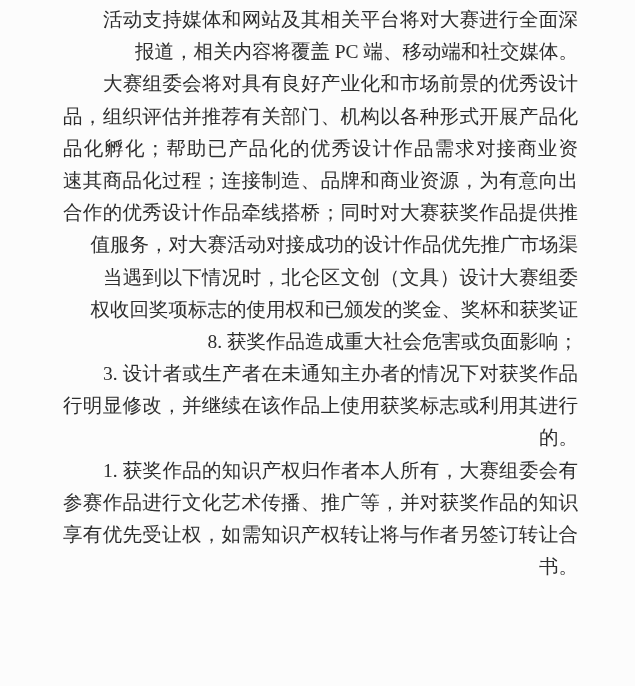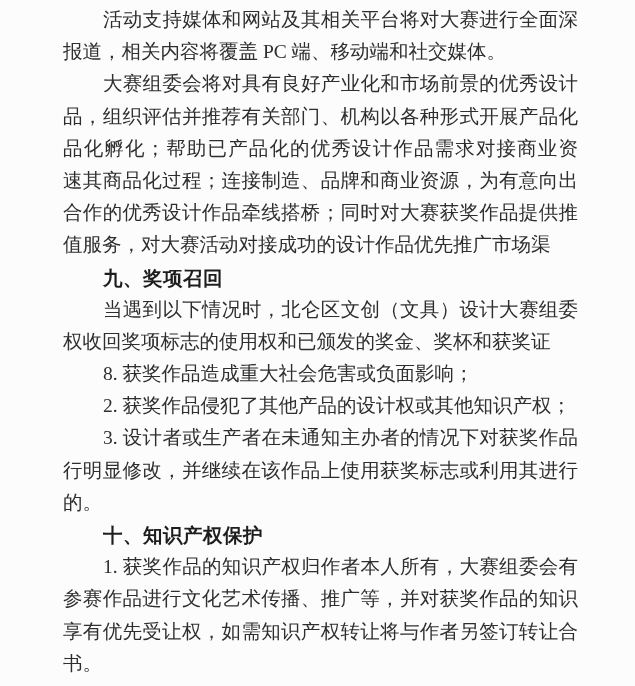--- a/index.html
+++ b/index.html
@@ -16,21 +16,21 @@
   }
   .content {
     padding: 4px 57px 0 63px; 
   }
   .ln {
     font-family: "Liberation Serif", "DejaVu Serif", serif;
     font-size: 19.5px;
     line-height: 32.2px;
     height: 32.2px;
     color: #2e2e2e;
-    text-align: left;
+    text-align: right;
     overflow: hidden;
   }
   
   .j {
     text-align: justify;
     text-align-last: justify;
   }
   
   .ind {
     padding-left: 40px;
@@ -50,27 +50,24 @@
 <div class="page">
   <div class="content">
     <div class="ln ind j">活动支持媒体和网站及其相关平台将对大赛进行全面深入</div>
     <div class="ln">报道，相关内容将覆盖 PC 端、移动端和社交媒体。</div>
     <div class="ln ind j">大赛组委会将对具有良好产业化和市场前景的优秀设计作</div>
     <div class="ln j">品，组织评估并推荐有关部门、机构以各种形式开展产品化和商</div>
     <div class="ln j">品化孵化；帮助已产品化的优秀设计作品需求对接商业资源，加</div>
     <div class="ln j">速其商品化过程；连接制造、品牌和商业资源，为有意向出让或</div>
     <div class="ln j">合作的优秀设计作品牵线搭桥；同时对大赛获奖作品提供推广增</div>
     <div class="ln">值服务，对大赛活动对接成功的设计作品优先推广市场渠道。</div>
-    <div class="ln ind head">九、奖项召回</div>
     <div class="ln ind j">当遇到以下情况时，北仑区文创（文具）设计大赛组委会有</div>
     <div class="ln">权收回奖项标志的使用权和已颁发的奖金、奖杯和获奖证书：</div>
     <div class="ln ind">8. 获奖作品造成重大社会危害或负面影响；</div>
-    <div class="ln ind">2. 获奖作品侵犯了其他产品的设计权或其他知识产权；</div>
     <div class="ln ind j">3. 设计者或生产者在未通知主办者的情况下对获奖作品进</div>
     <div class="ln j">行明显修改，并继续在该作品上使用获奖标志或利用其进行宣传</div>
     <div class="ln">的。</div>
-    <div class="ln ind head">十、知识产权保护</div>
     <div class="ln ind j">1. 获奖作品的知识产权归作者本人所有，大赛组委会有权对</div>
     <div class="ln j">参赛作品进行文化艺术传播、推广等，并对获奖作品的知识产权</div>
     <div class="ln j">享有优先受让权，如需知识产权转让将与作者另签订转让合同</div>
     <div class="ln">书。</div>
   </div>
 </div>
 
 </body></html>

